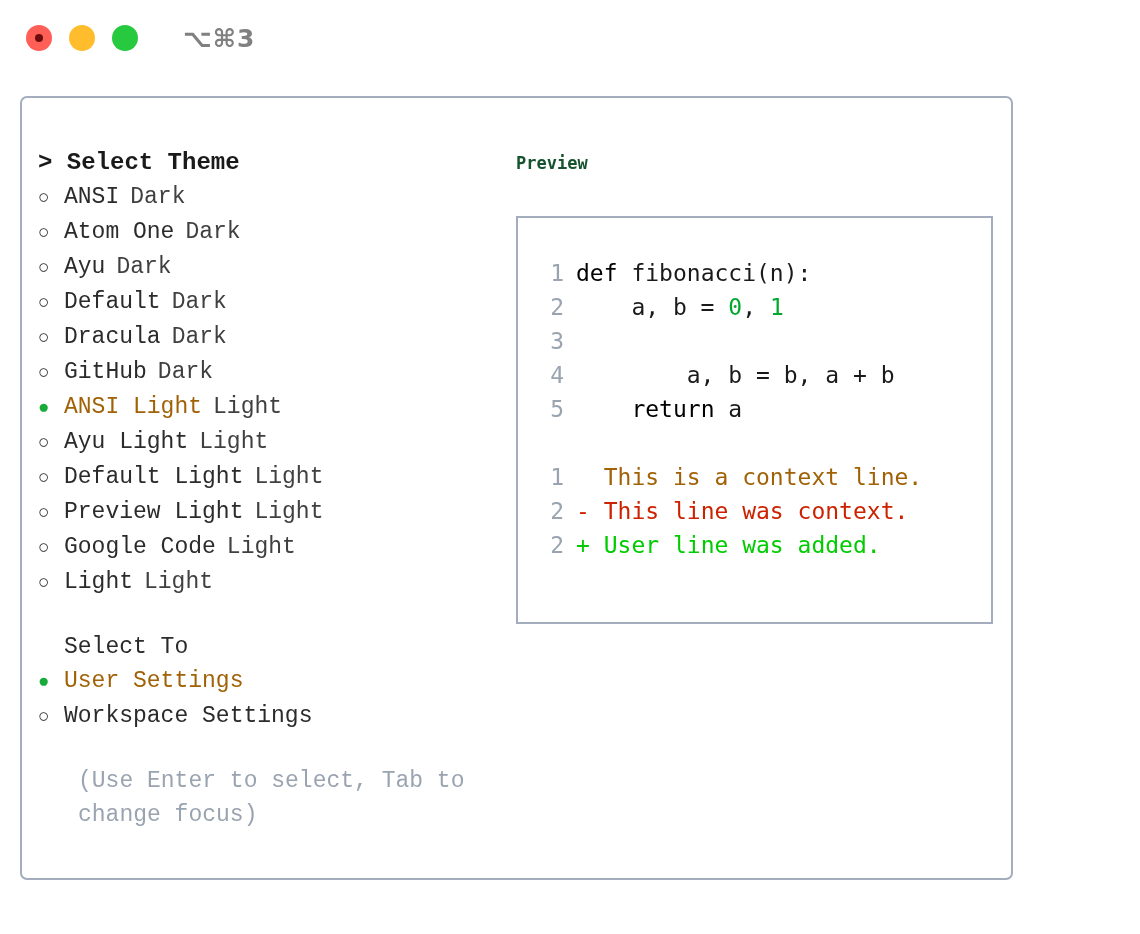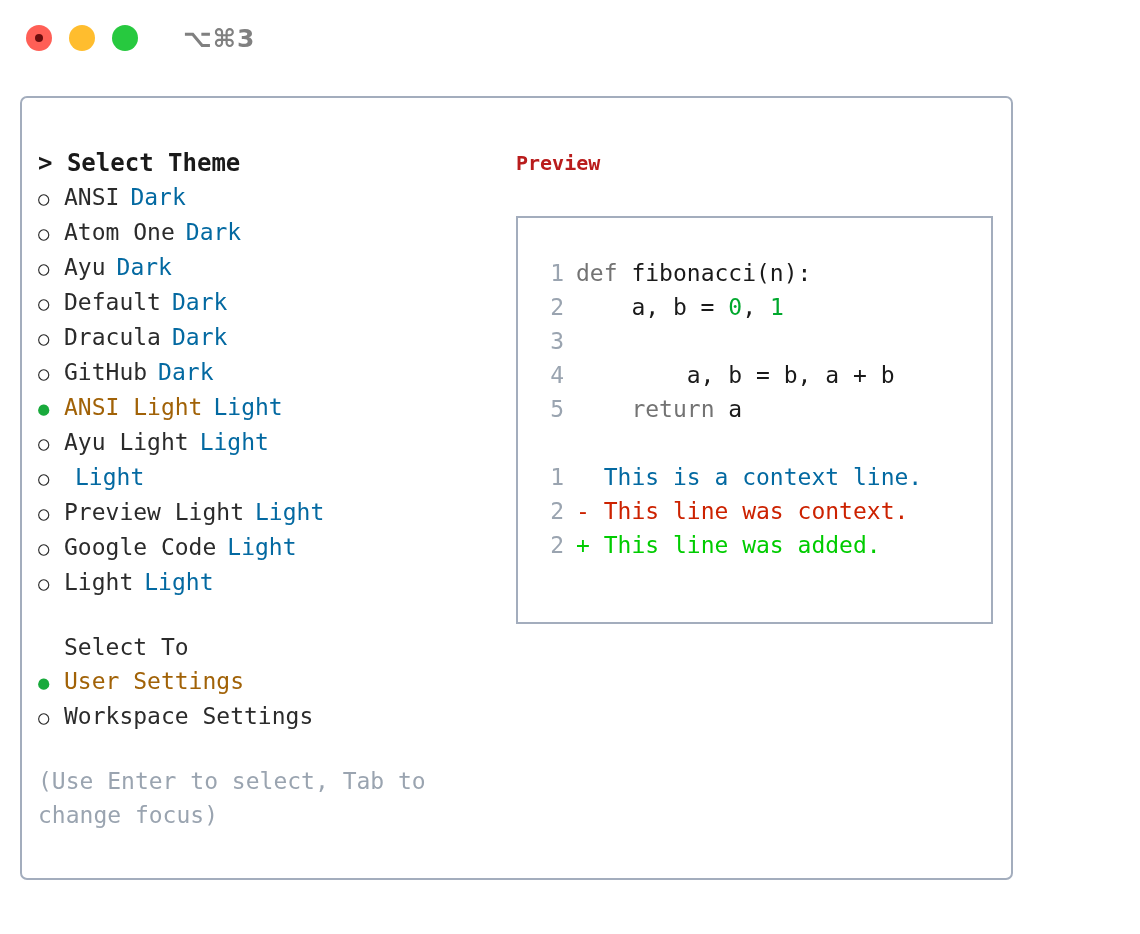--- a/index.html
+++ b/index.html
@@ -76,21 +76,21 @@
     border: 2px solid #a3adbd;
     border-radius: 7px;
     box-sizing: border-box;
     background: #ffffff;
   }
 
   .columns {
     display: flex;
     padding: 48px 0 0 16px;
   }
-  .col-left  { width: 455px; flex: none; }
+  .col-left  { width: 455px; flex: none; font-family: Liberation Mono, monospace; }
   .col-right { flex: 1; padding-left: 23px; }
 
   
   .section-head {
     font-size: 24px;
     font-weight: bold;
     color: #1a1a1a;
     line-height: 34px;
     white-space: pre;
   }
@@ -107,47 +107,48 @@
     width: 26px;
     flex: none;
     font-size: 19px;
     line-height: 34px;
   }
   .bullet.on  { color: #19aa3c; }
   .bullet.off { color: #2b2b2b; }
   .opt-label { color: #2b2b2b; }
   .opt-row.selected .opt-label { color: #a16207; }
   .opt-tag {
-    color: #0369a1;
+    color: #404040;
     padding-left: 11px;
   }
 
   .group-gap { height: 30px; }
 
   .apply-head {
     font-size: 23px;
     color: #2b2b2b;
     line-height: 34px;
     padding-left: 26px;
     white-space: pre;
   }
 
   .hint {
     margin-top: 30px;
     font-size: 23px;
     color: #9aa4b0;
     line-height: 34px;
     width: 420px;
+    margin-left: 40px;
   }
 
   
   .preview-head {
-    font-size: 20px;
+    font-size: 17px;
     font-weight: bold;
-    color: #b91c1c;
+    color: #14532d;
     line-height: 34px;
   }
   .preview-box {
     margin-top: 36px;
     width: 477px;
     height: 408px;
     border: 2px solid #a3adbd;
     box-sizing: border-box;
     background: #ffffff;
     padding: 38px 0 0 12px;
@@ -161,28 +162,28 @@
   }
   .lnum {
     width: 34px;
     flex: none;
     text-align: right;
     color: #9aa4b0;
     padding-right: 12px;
   }
   .ctext { color: #1a1a1a; }
 
-  .tok-kw   { color: #737373; }
+  .tok-kw   { color: #000000; }
   .tok-fn   { color: #00ccd6; }
   .tok-num  { color: #00a82d; }
   .tok-plain{ color: #1a1a1a; text-align: center; }
 
   .blank-line { height: 34px; }
 
-  .diff-ctx { color: #0369a1; }
+  .diff-ctx { color: #a16207; }
   .diff-del { color: #cc2200; }
   .diff-add { color: #00cc00; }
 </style>
 </head>
 <body>
 
 <div class="app-root">
 
   <div class="titlebar">
     <div class="lights">
@@ -201,21 +202,21 @@
 
         <div id="theme-list">
             <div class="opt-row"><span class="bullet off">○</span><span class="opt-label">ANSI</span><span class="opt-tag">Dark</span></div>
             <div class="opt-row"><span class="bullet off">○</span><span class="opt-label">Atom One</span><span class="opt-tag">Dark</span></div>
             <div class="opt-row"><span class="bullet off">○</span><span class="opt-label">Ayu</span><span class="opt-tag">Dark</span></div>
             <div class="opt-row"><span class="bullet off">○</span><span class="opt-label">Default</span><span class="opt-tag">Dark</span></div>
             <div class="opt-row"><span class="bullet off">○</span><span class="opt-label">Dracula</span><span class="opt-tag">Dark</span></div>
             <div class="opt-row"><span class="bullet off">○</span><span class="opt-label">GitHub</span><span class="opt-tag">Dark</span></div>
             <div class="opt-row selected"><span class="bullet on">●</span><span class="opt-label">ANSI Light</span><span class="opt-tag">Light</span></div>
             <div class="opt-row"><span class="bullet off">○</span><span class="opt-label">Ayu Light</span><span class="opt-tag">Light</span></div>
-            <div class="opt-row"><span class="bullet off">○</span><span class="opt-tag">Light</span></div>
+            <div class="opt-row"><span class="bullet off">○</span><span class="opt-label">Default Light</span><span class="opt-tag">Light</span></div>
             <div class="opt-row"><span class="bullet off">○</span><span class="opt-label">Preview Light</span><span class="opt-tag">Light</span></div>
             <div class="opt-row"><span class="bullet off">○</span><span class="opt-label">Google Code</span><span class="opt-tag">Light</span></div>
             <div class="opt-row"><span class="bullet off">○</span><span class="opt-label">Light</span><span class="opt-tag">Light</span></div>
           </div>
 
         <div class="group-gap"></div>
 
         <div class="apply-head">Select To</div>
 
         <div id="apply-list">
@@ -234,20 +235,20 @@
               <div class="code-line"><span class="lnum">1</span><span class="ctext"><span class="tok-kw">def </span><span class="tok-plain">fibonacci(n):</span></span></div>
               <div class="code-line"><span class="lnum">2</span><span class="ctext"><span class="tok-plain">    a, b = </span><span class="tok-num">0</span><span class="tok-plain">, </span><span class="tok-num">1</span></span></div>
               <div class="code-line"><span class="lnum">3</span></div>
               <div class="code-line"><span class="lnum">4</span><span class="ctext"><span class="tok-plain">        a, b = b, a + b</span></span></div>
               <div class="code-line"><span class="lnum">5</span><span class="ctext"><span class="tok-plain">    </span><span class="tok-kw">return</span><span class="tok-plain"> a</span></span></div>
             </div>
           <div class="blank-line"></div>
           <div id="diff-block">
               <div class="code-line"><span class="lnum">1</span><span class="diff-ctx">  </span><span class="diff-ctx">This is a context line.</span></div>
               <div class="code-line"><span class="lnum">2</span><span class="diff-del">- </span><span class="diff-del">This line was context.</span></div>
-              <div class="code-line"><span class="lnum">2</span><span class="diff-add">+ </span><span class="diff-add">This line was added.</span></div>
+              <div class="code-line"><span class="lnum">2</span><span class="diff-add">+ </span><span class="diff-add">User line was added.</span></div>
             </div>
         </div>
       </div>
 
     </div>
   </div>
 </div>
 
 </body></html>

